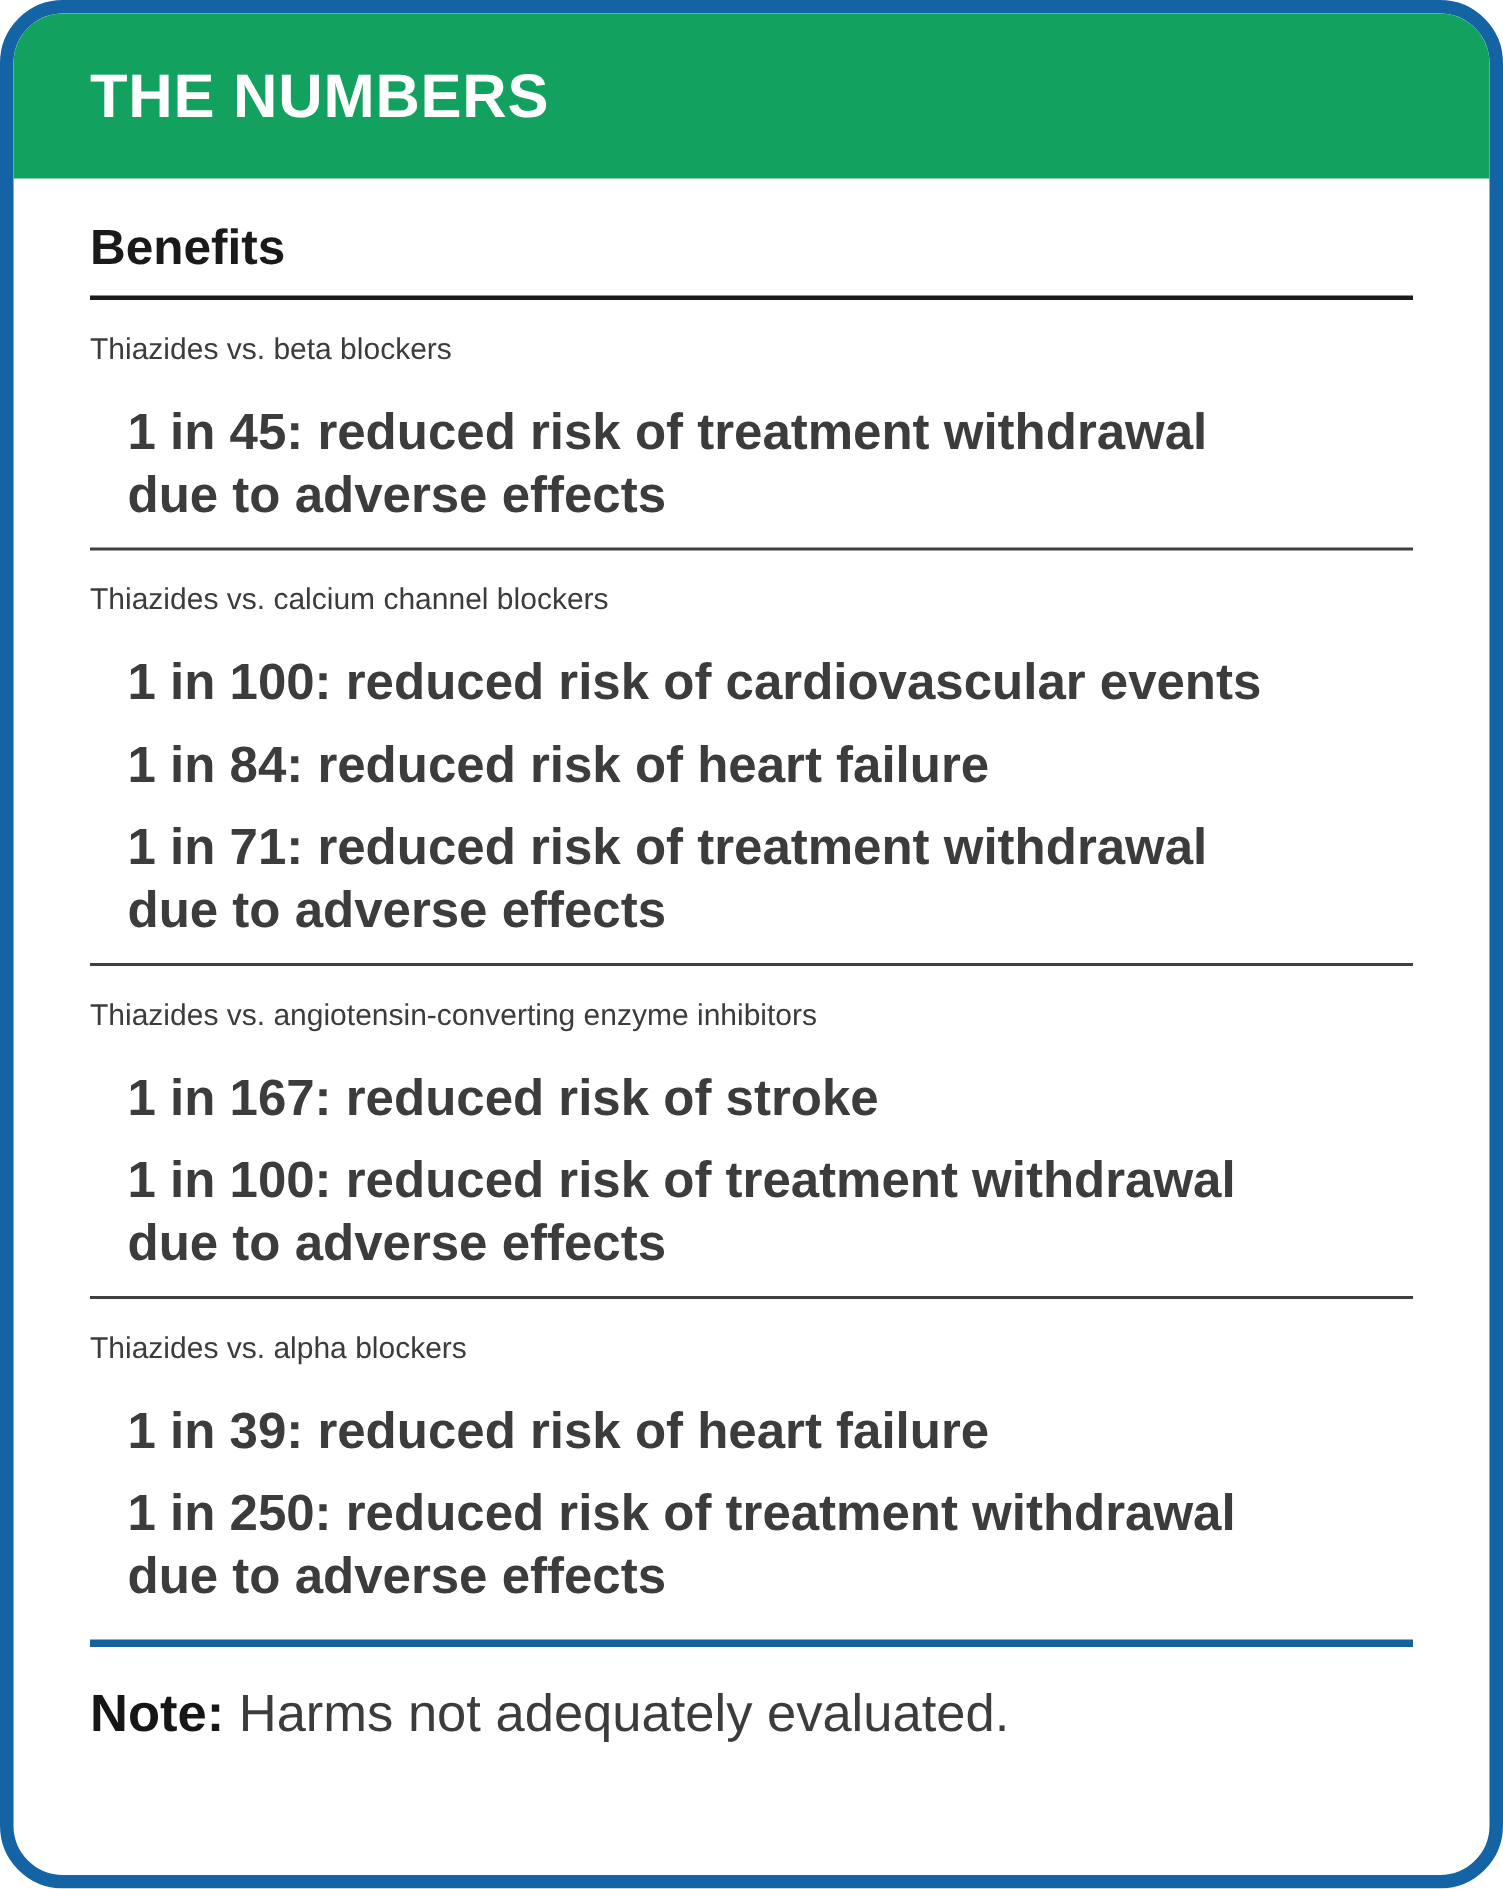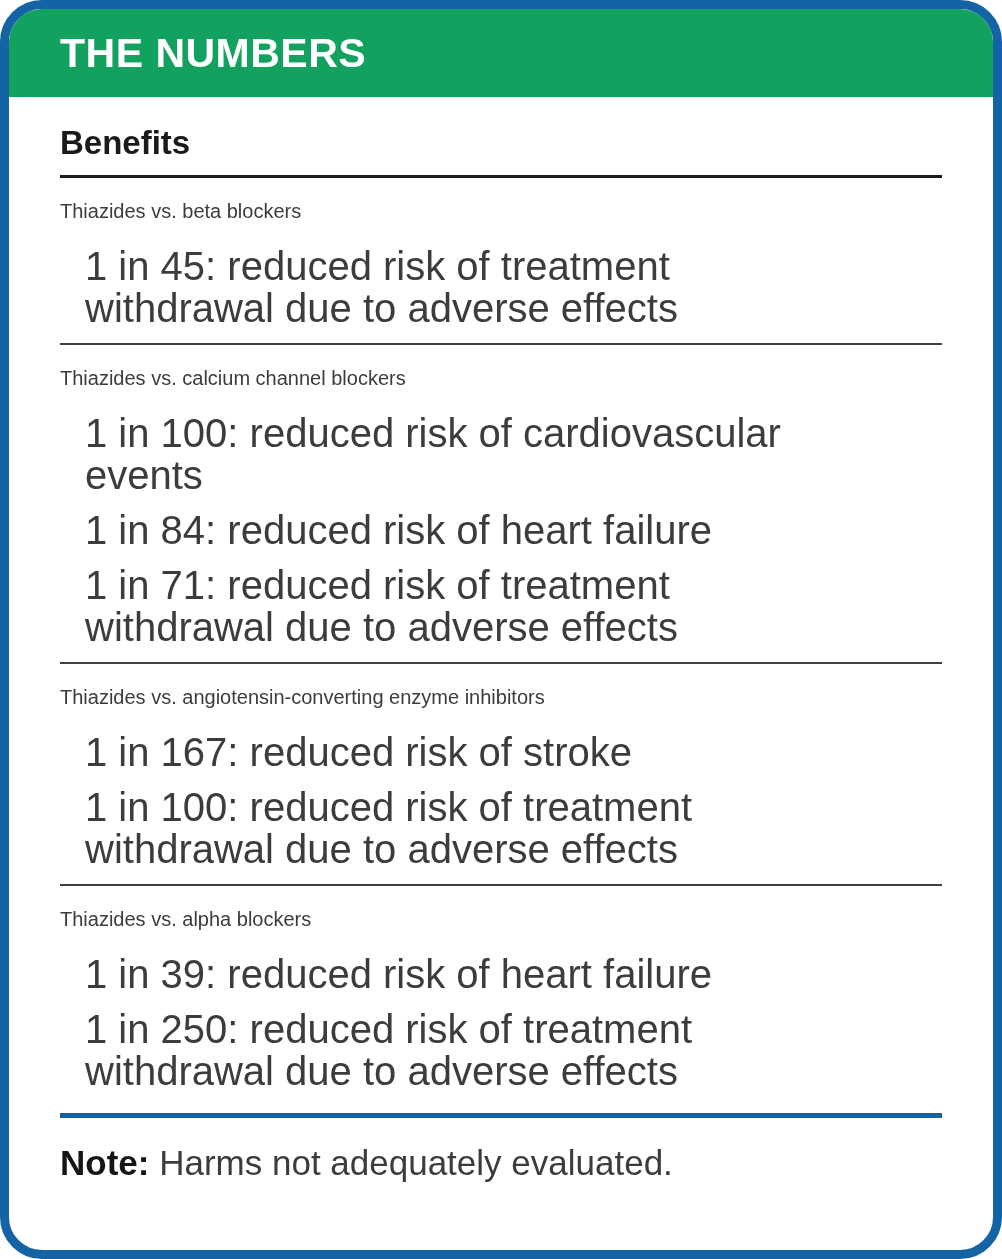--- a/index.html
+++ b/index.html
@@ -21,21 +21,21 @@
   .card{
     box-sizing:border-box;
     width:1002px;height:1259px;
     background:#ffffff;
     border:9px solid var(--c-border);
     border-radius:42px;
     overflow:hidden;
   }
   .card-header{
     background:var(--c-header);
-    height:88px;
+    height:110px;
     display:flex;
     align-items:center;
     padding:0 51px;
   }
   .card-title{
     color:var(--c-header-text);
     font-size:41px;
     font-weight:bold;
     letter-spacing:0.5px;
     margin:0;
@@ -60,25 +60,26 @@
     border-bottom:2px solid var(--c-rule-gray);
   }
   .section:last-child{border-bottom:none;}
   .section-title{
     font-size:20px;
     color:var(--c-text);
     line-height:42px;
     margin:0;
   }
   .section-item{
-    font-size:40px;
+    font-size:34px;
     color:var(--c-text);
     line-height:42px;
     margin:13px 0 0 25px;
     max-width:780px;
+    font-weight:bold;
   }
   .rule-blue{
     border:none;
     border-top:5px solid var(--c-rule-blue);
     margin:7px 0 0 0;
   }
   .note{
     font-size:35px;
     color:var(--c-text);
     line-height:42px;

